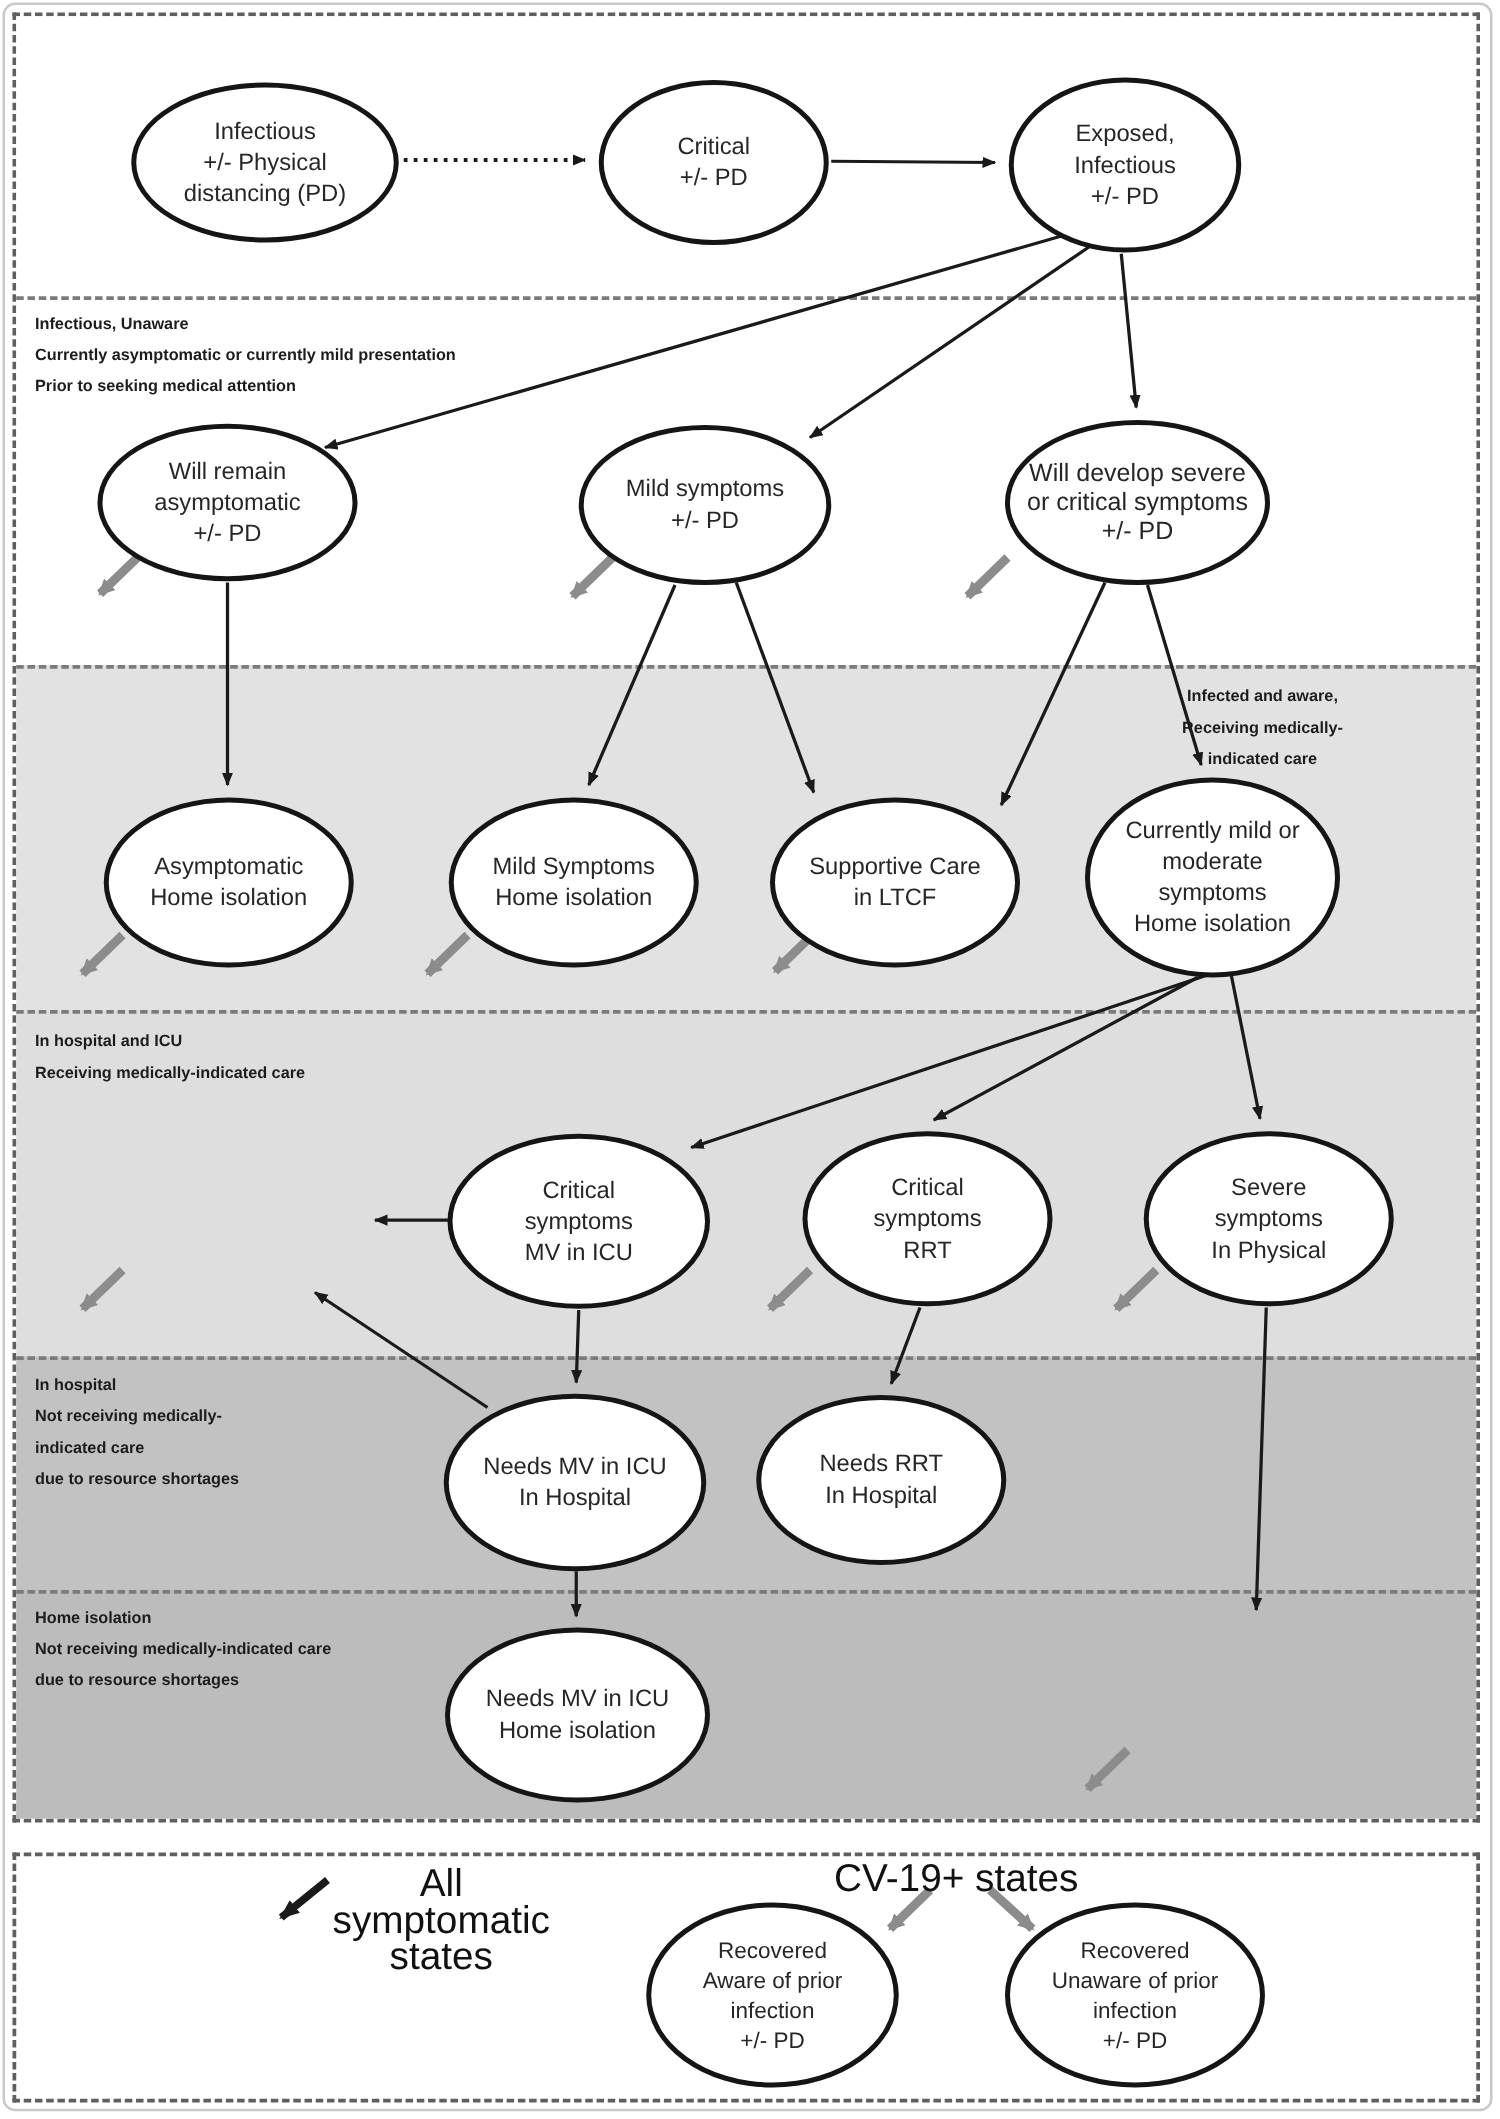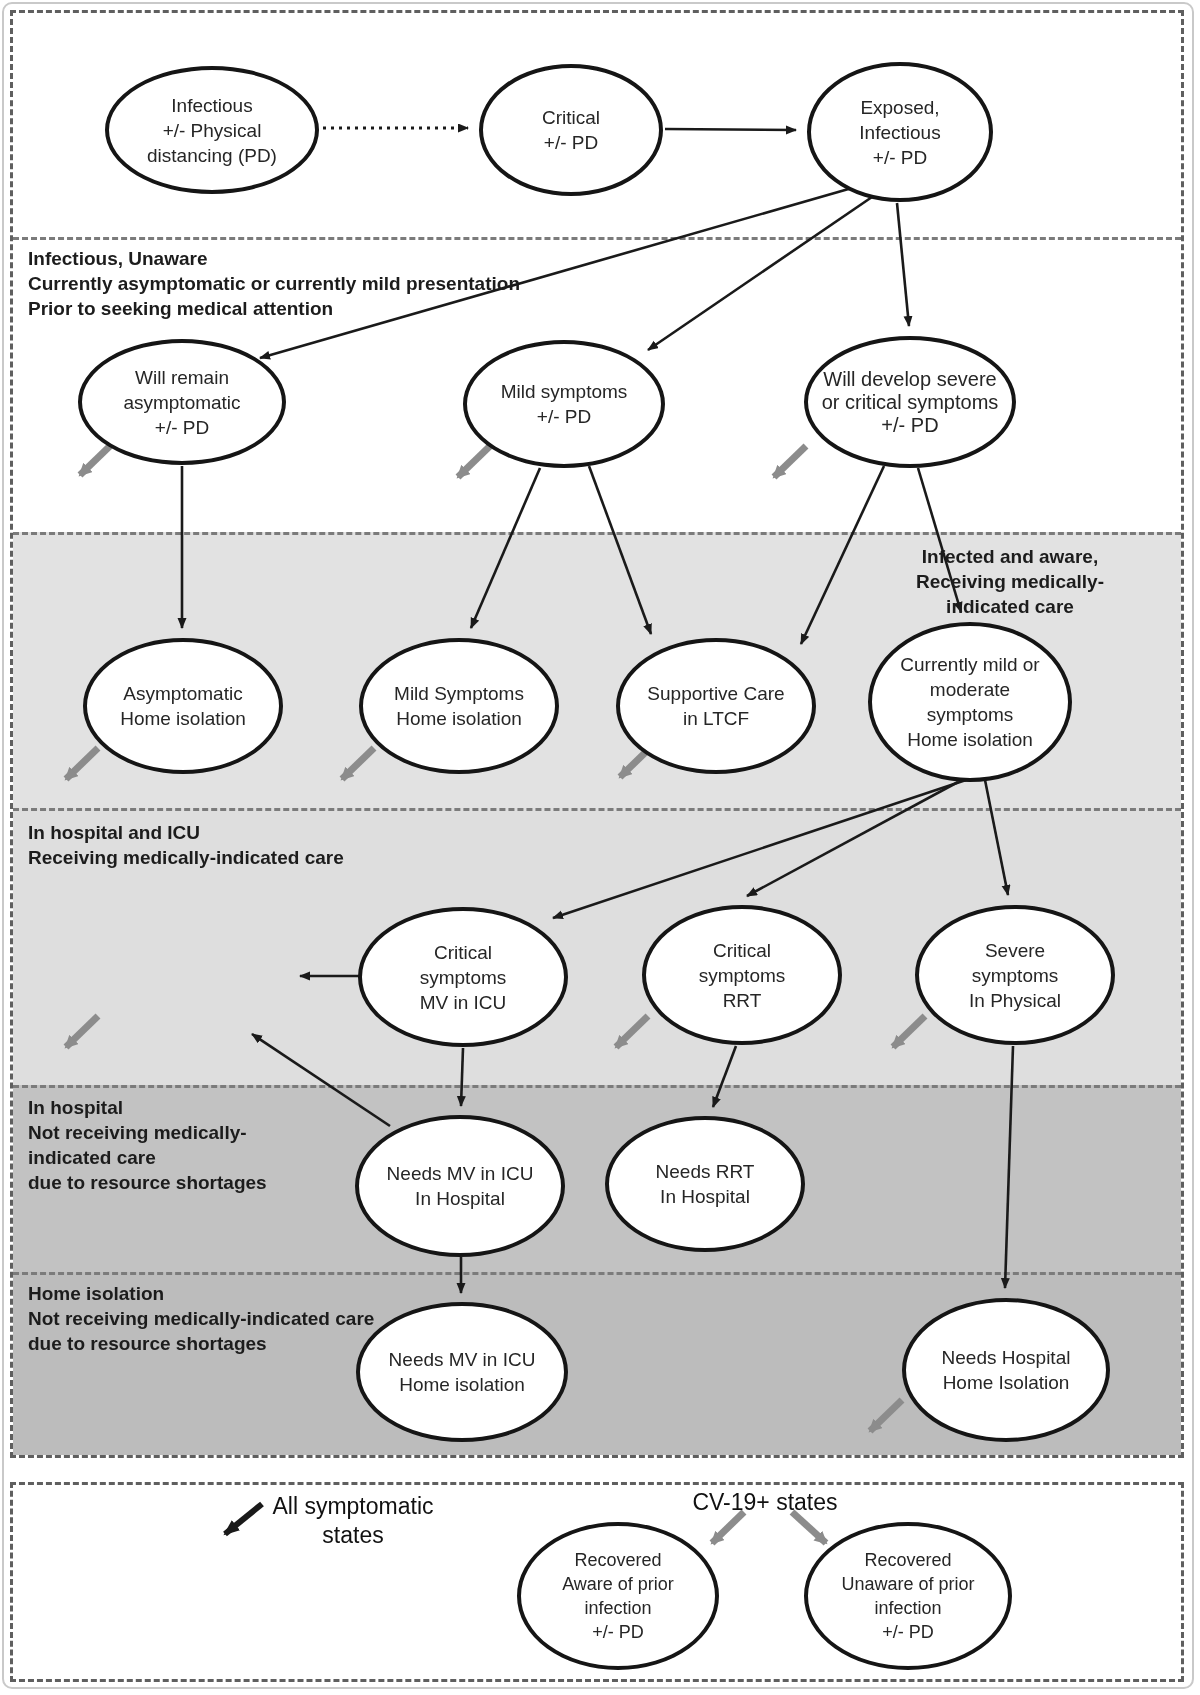--- a/index.html
+++ b/index.html
@@ -2,26 +2,26 @@
 <html><head>
 <meta charset="utf-8">
 <style>
   html,body{margin:0;padding:0;background:#ffffff;font-family:"Liberation Sans",sans-serif;}
   .figure{position:relative;width:1200px;height:1695px;background:#ffffff;overflow:hidden;}
   .frame{position:absolute;left:2px;top:2px;width:1192px;height:1687px;border:2px solid #c9c9c9;border-radius:10px;box-sizing:border-box;}
   .main-box{position:absolute;left:10px;top:10px;width:1174px;height:1448px;border:3px dashed #5f5f5f;box-sizing:border-box;}
   .bottom-box{position:absolute;left:10px;top:1482px;width:1174px;height:200px;border:3px dashed #5f5f5f;box-sizing:border-box;background:#ffffff;}
   .band{position:absolute;left:0;width:1168px;box-sizing:border-box;}
   .band.sep{border-top:3px dashed #7b7b7b;}
-  .band-label{position:absolute;font-weight:bold;font-size:19px;line-height:25px;color:#1c1c1c;white-space:pre-line;z-index:3;}
+  .band-label{position:absolute;font-weight:bold;font-size:13px;line-height:25px;color:#1c1c1c;white-space:pre-line;z-index:3;}
   .band-label.right{text-align:center;}
   .node{position:absolute;display:flex;align-items:center;justify-content:center;text-align:center;
         background:#ffffff;border:4px solid #151515;border-radius:50%;box-sizing:border-box;
         font-size:19px;line-height:25px;color:#262626;white-space:pre-line;z-index:4;}
-  .annot{position:absolute;font-size:23px;line-height:29px;color:#111111;text-align:center;white-space:pre-line;z-index:5;}
+  .annot{position:absolute;font-size:31px;line-height:29px;color:#111111;text-align:center;white-space:pre-line;z-index:5;}
   svg.arrows{position:absolute;left:0;top:0;z-index:2;}
 </style>
 </head>
 <body>
 
 <div class="figure">
   <div class="frame"></div>
 
   <div class="main-box">
     <div class="band" style="top: 0px; height: 224px; background-color: rgb(255, 255, 255);"></div>
@@ -139,22 +139,20 @@
 symptoms
 In Physical</div>
 
   <div class="node" style="left:355px;top:1115px;width:210px;height:142px;">Needs MV in ICU
 In Hospital</div>
   <div class="node" style="left:605px;top:1116px;width:200px;height:136px;">Needs RRT
 In Hospital</div>
 
   <div class="node" style="left:356px;top:1302px;width:212px;height:140px;">Needs MV in ICU
 Home isolation</div>
-  <div class="node" style="left:902px;top:1298px;width:208px;height:144px;">Needs Hospital
-Home Isolation</div>
 
   <div class="node" style="left:517px;top:1522px;width:202px;height:148px;font-size:18px;line-height:24px;">Recovered
 Aware of prior
 infection
 +/- PD</div>
   <div class="node" style="left:804px;top:1522px;width:208px;height:148px;font-size:18px;line-height:24px;">Recovered
 Unaware of prior
 infection
 +/- PD</div>
 

